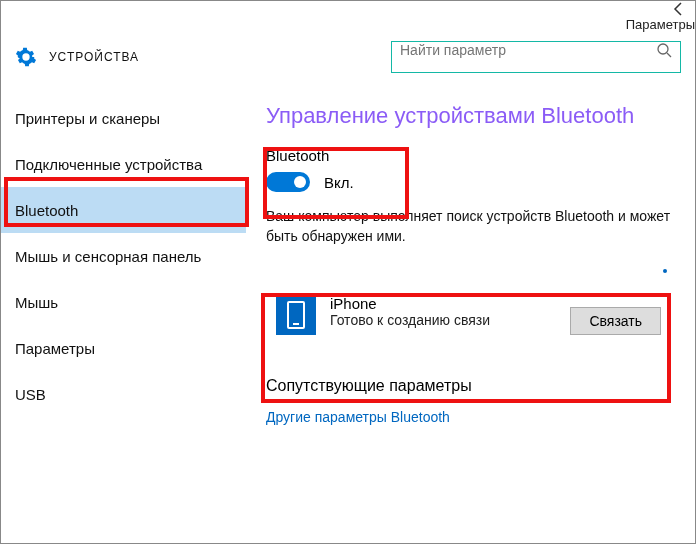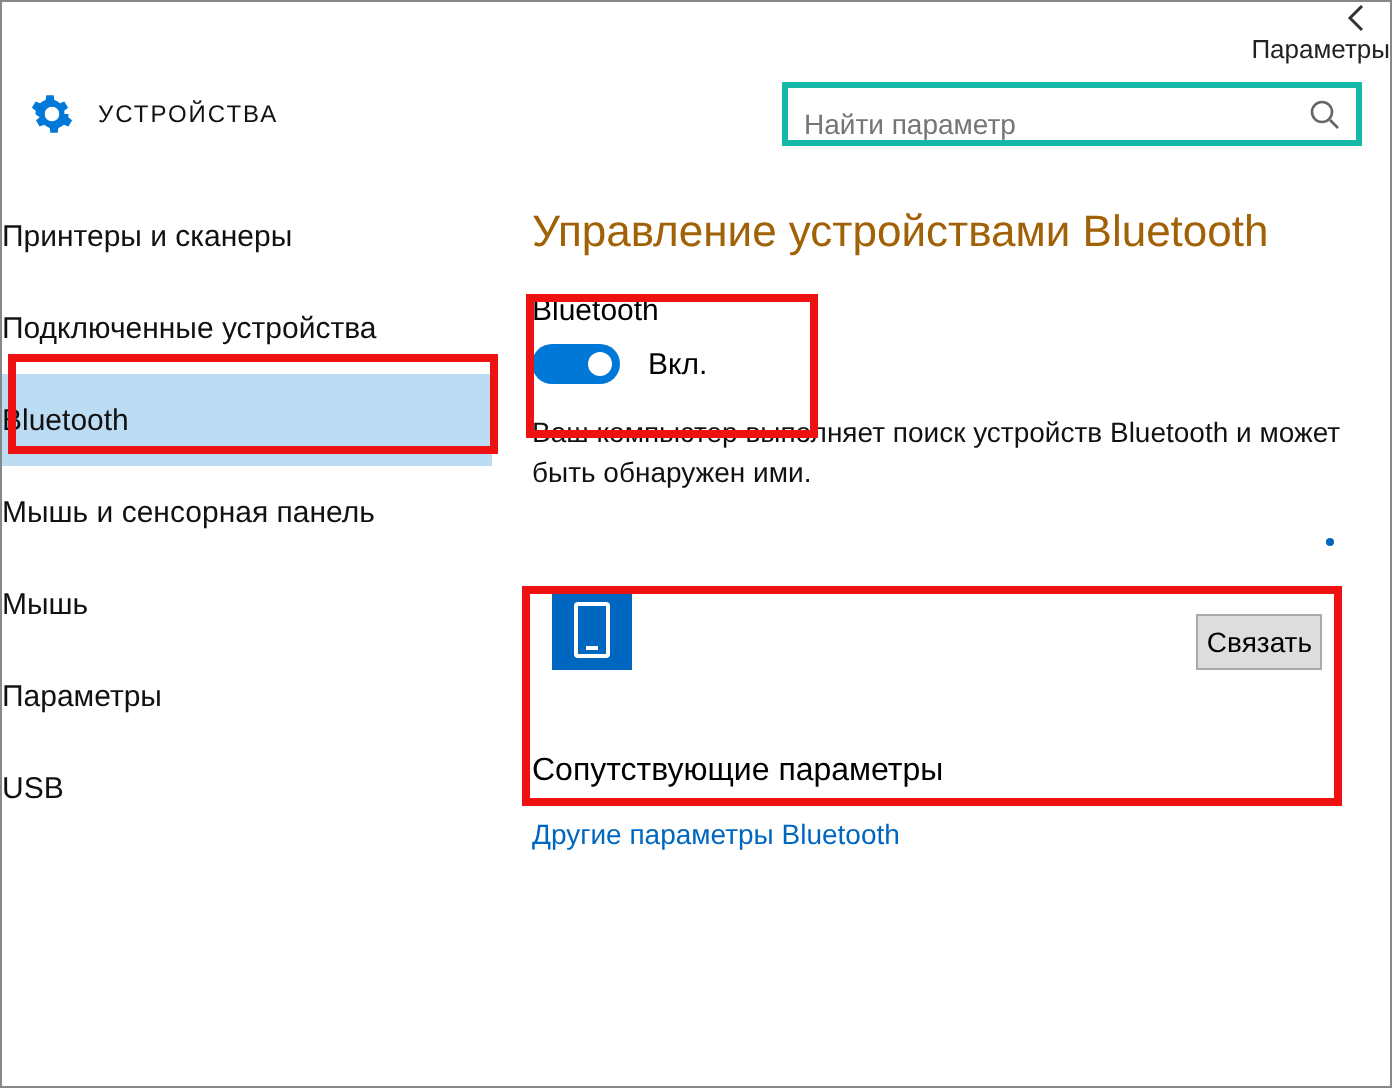--- a/index.html
+++ b/index.html
@@ -9,47 +9,47 @@
   .titlebar .back { width: 32px; height: 32px; display: flex; align-items: center; justify-content: center; }
   .titlebar .title { font-size: 13px; margin-left: 8px; flex: 1; color: #222; }
   .win-controls { display: flex; height: 32px; }
   .win-controls div { width: 45px; height: 32px; display: flex; align-items: center; justify-content: center; font-family: Arial; font-size: 13px; color: #333; }
   .win-controls .close svg { stroke: #333; }
 
   
   .header { display: flex; align-items: center; padding: 8px 14px 18px 14px; }
   .gear { width: 22px; height: 22px; display: flex; align-items: center; justify-content: center; color: #0078d7; margin-right: 12px; }
   .section-name { font-size: 12px; letter-spacing: 1px; flex: 1; color: #111; }
-  .search-box { width: 290px; height: 32px; border: 3px solid #14b8a6; background: #fff; display: flex; align-items: flex-end; padding: 0 8px; }
+  .search-box { width: 290px; height: 32px; border: 1px solid #14b8a6; background: #fff; display: flex; align-items: flex-start; padding: 0 8px; }
   .search-box input { flex: 1; border: none; outline: none; font-size: 14px; color: #666; background: transparent; }
   .search-box .sicon { color: #666; }
 
   
   .main { display: flex; height: calc(100% - 32px - 60px); }
   .sidebar { width: 245px; display: flex; flex-direction: column; padding-top: 4px; }
-  .side-item { height: 46px; display: flex; align-items: center; font-size: 15px; color: #111; cursor: default; }
+  .side-item { height: 46px; display: flex; align-items: center; padding-left: 14px; font-size: 15px; color: #111; cursor: default; }
   .side-item.selected { background: #bcdcf4; }
 
   .content { flex: 1; padding: 12px 20px 0 20px; overflow: hidden; }
-  .h1 { font-size: 22px; font-weight: 400; color: #a16207; margin-bottom: 18px; }
+  .h1 { font-size: 22px; font-weight: 400; color: #8b5cf6; margin-bottom: 18px; }
   .sub-title { font-size: 15px; margin-bottom: 8px; }
   .toggle-row { display: flex; align-items: center; gap: 14px; margin-bottom: 10px; }
   .toggle { width: 44px; height: 20px; border-radius: 10px; background: #0078d7; position: relative; }
   .toggle .knob { width: 12px; height: 12px; background: #fff; border-radius: 50%; position: absolute; top: 4px; right: 4px; }
   .toggle-label { font-size: 15px; }
   .desc { font-size: 14px; color: #111; line-height: 1.45; margin: 14px 0 36px 0; }
 
   .device-card { position: relative; padding: 12px 10px 14px 10px; }
   .device-row { display: flex; align-items: flex-start; gap: 14px; }
   .device-icon { width: 40px; height: 40px; background: #0067c0; display: flex; align-items: center; justify-content: center; }
   .device-icon .phone { width: 18px; height: 28px; border: 2px solid #fff; border-radius: 2px; position: relative; }
   .device-icon .phone::after { content: ""; position: absolute; bottom: 2px; left: 50%; transform: translateX(-50%); width: 6px; height: 2px; background: #fff; }
   .device-name { font-size: 15px; }
   .device-status { font-size: 14px; color: #222; }
-  .pair-btn { position: absolute; right: 14px; bottom: 14px; padding: 5px 4px; background: #ddd; border: 1px solid #aaa; font-size: 14px; }
+  .pair-btn { position: absolute; right: 14px; bottom: 14px; padding: 5px 18px; background: #ddd; border: 1px solid #aaa; font-size: 14px; }
 
   .related-h { font-size: 16px; font-weight: 400; margin-top: 28px; margin-bottom: 14px; }
   .link { color: #0067c0; font-size: 14px; }
 
   
   .hl { position: absolute; border: 4px solid #e11; pointer-events: none; }
   .hl1 { left: 3px; top: 176px; width: 245px; height: 50px; }
   .hl2 { left: 262px; top: 146px; width: 146px; height: 72px; }
   .hl3 { left: 260px; top: 292px; width: 410px; height: 110px; }
 
@@ -138,20 +138,24 @@
       <div class="toggle-label">Вкл.</div>
     </div>
 
     <div class="desc">Ваш компьютер выполняет поиск устройств Bluetooth и может быть обнаружен ими.</div>
 
     <div class="device-card">
       <div class="device-row">
         <div class="device-icon">
             <div class="phone"></div>
           </div>
+        <div>
+          <div class="device-name">iPhone</div>
+          <div class="device-status">Готово к созданию связи</div>
+        </div>
       </div>
       <button class="pair-btn">Связать</button>
     </div>
 
     <div class="related-h">Сопутствующие параметры</div>
     <div class="link">Другие параметры Bluetooth</div>
   </div>
 </div>
 
 <div class="hl hl1"></div>

